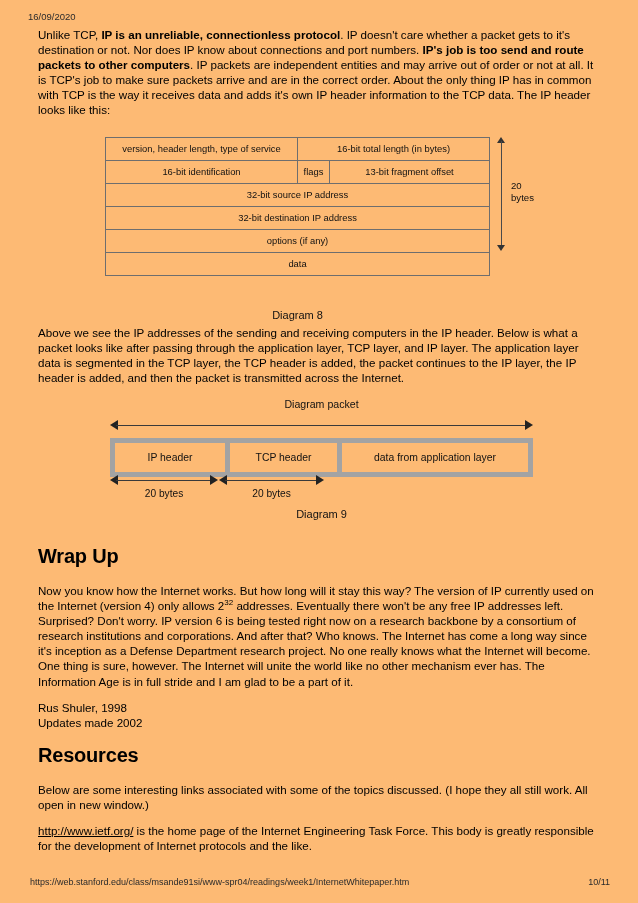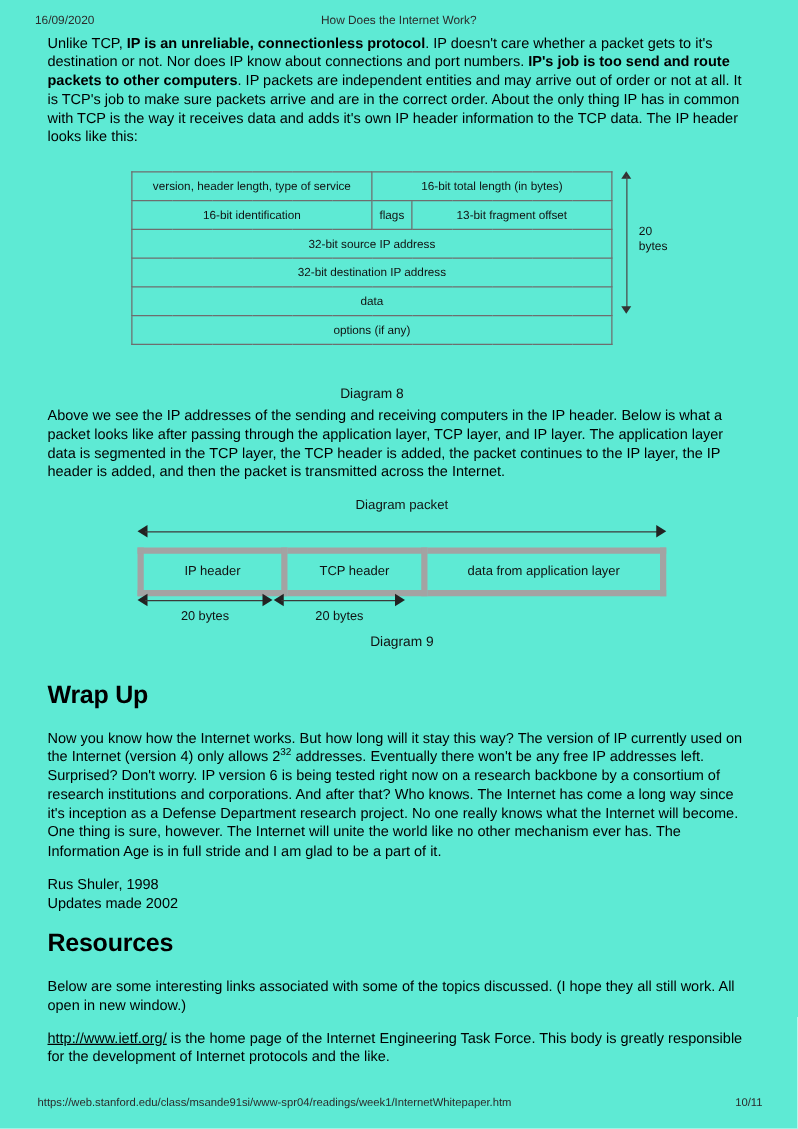--- a/index.html
+++ b/index.html
@@ -9,21 +9,21 @@
   }
   body {
     font-family: "Liberation Sans", sans-serif;
     color: #000000;
   }
   #page {
     position: relative;
     width: 638px;
     height: 903px;
     overflow: hidden;
-    background: #5eead4;
+    background: #fdba74;
   }
 
   
   .pg-header {
     position: absolute;
     top: 11px;
     left: 0;
     width: 638px;
     height: 14px;
     font-size: 9.5px;
@@ -272,21 +272,20 @@
     color: #111;
   }
 </style>
 </head>
 <body>
 
 <div id="page">
 
   <div class="pg-header">
     <span class="hdr-date">16/09/2020</span>
-    <span class="hdr-title">How Does the Internet Work?</span>
   </div>
 
   <div class="content">
 
     <p class="para"><span>Unlike TCP, </span><b>IP is an unreliable, connectionless protocol</b><span>. IP doesn't care whether a packet gets to it's destination or not. Nor does IP know about connections and port numbers. </span><b>IP's job is too send and route packets to other computers</b><span>. IP packets are independent entities and may arrive out of order or not at all. It is TCP's job to make sure packets arrive and are in the correct order. About the only thing IP has in common with TCP is the way it receives data and adds it's own IP header information to the TCP data. The IP header looks like this:</span></p>
 
     <div class="diagram8-wrap">
       <table class="iphdr">
         <tbody>
             <tr>
@@ -298,24 +297,24 @@
           <td colspan="1">flags</td>
           <td colspan="5">13-bit fragment offset</td>
         </tr>
         <tr>
           <td colspan="12">32-bit source IP address</td>
         </tr>
         <tr>
           <td colspan="12">32-bit destination IP address</td>
         </tr>
         <tr>
+          <td colspan="12">options (if any)</td>
+        </tr>
+        <tr>
           <td colspan="12">data</td>
-        </tr>
-        <tr>
-          <td colspan="12">options (if any)</td>
         </tr>
       </tbody>
         </table>
 
       <div class="arrow20">
         <span class="head-up"></span>
         <span class="shaft"></span>
         <span class="head-dn"></span>
       </div>
       <div class="bytes20-label">

